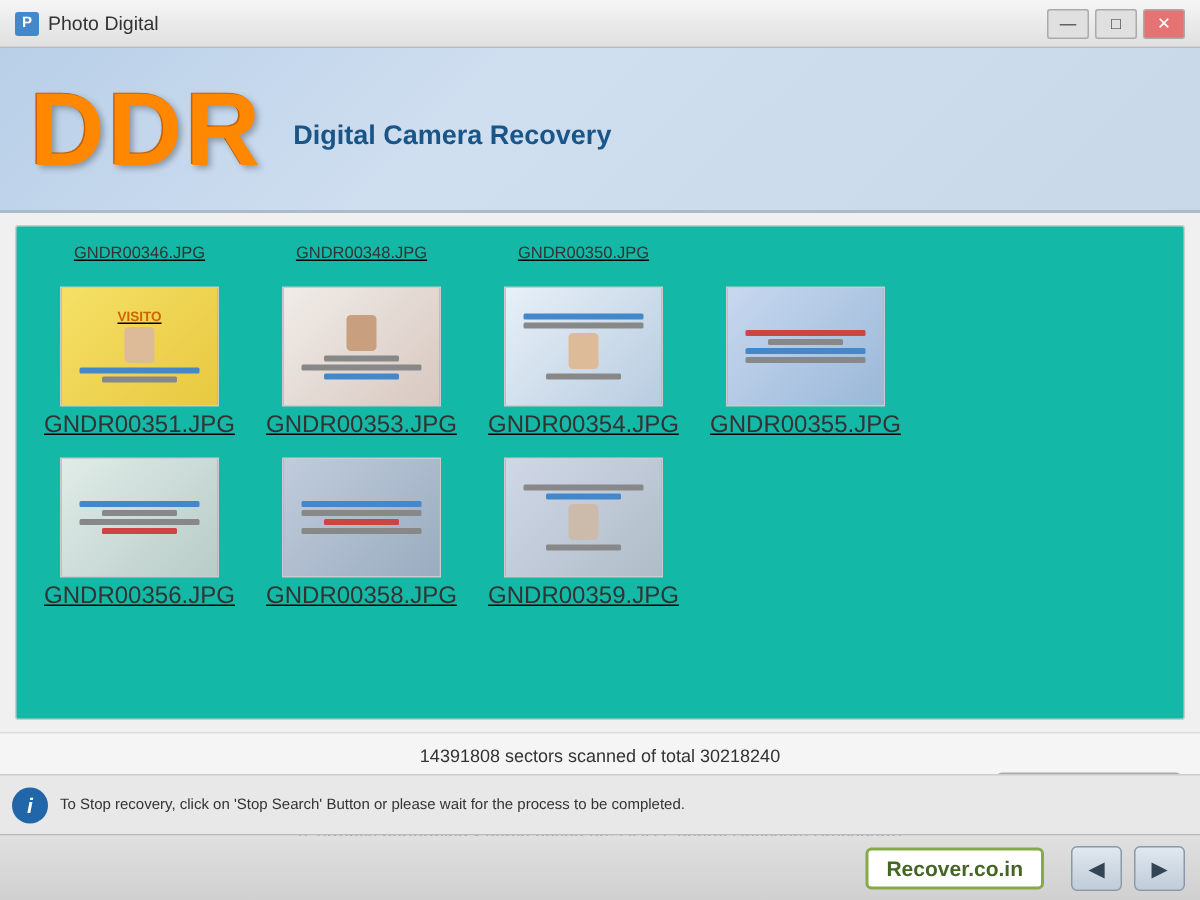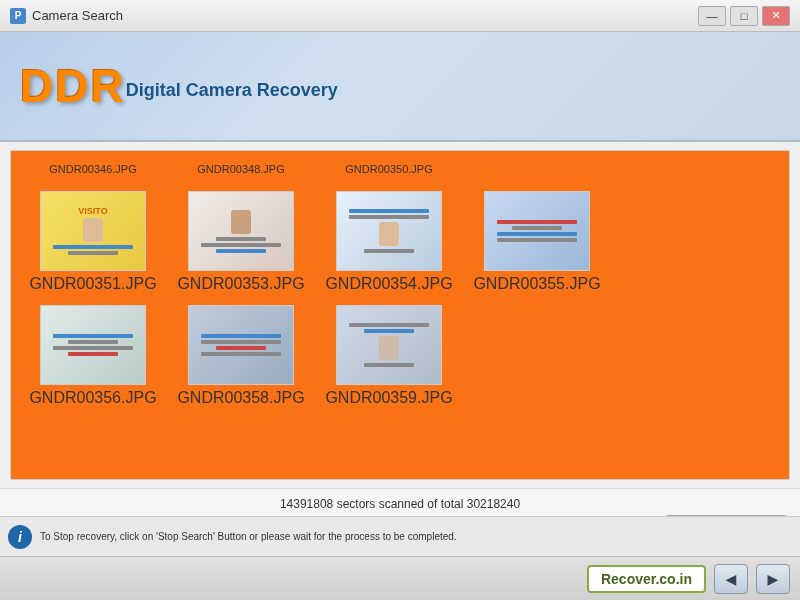--- a/index.html
+++ b/index.html
@@ -53,45 +53,47 @@
     .header-area {
       background: linear-gradient(135deg, #b8cfe8 0%, #d0dff0 40%, #c8d8e8 100%);
       height: 110px;
       display: flex;
       align-items: center;
       padding: 10px 20px;
       position: relative;
       border-bottom: 2px solid #aabbcc;
     }
     .ddr-logo {
-      font-size: 46px;
+      font-size: 69px;
       font-weight: 900;
       color: #ff8800;
       text-shadow: 2px 2px 4px rgba(0,0,0,0.3), -1px -1px 0 #cc6600;
       letter-spacing: 2px;
       line-height: 1;
     }
     .header-text {
+      margin-left: 20px;
     }
     .header-subtitle {
       font-size: 18px;
       color: #1a5588;
       font-weight: 600;
       margin-top: 8px;
     }
 
     
     .main-content {
-      background: #f97316;
+      background: #14b8a6;
       margin: 8px 10px;
       border: 1px solid #ccc;
       border-radius: 2px;
       height: 330px;
       display: flex;
       flex-direction: column;
+      text-decoration: underline;
     }
 
     
     .thumb-grid {
       flex: 1;
       overflow-y: auto;
       padding: 8px;
     }
     .grid-row {
       display: flex;
@@ -238,20 +240,21 @@
       gap: 8px;
     }
     .recover-badge {
       background: white;
       border: 2px solid #88aa44;
       border-radius: 4px;
       padding: 4px 12px;
       font-size: 14px;
       font-weight: bold;
       color: #446622;
+      margin-right: 10px;
     }
     .nav-btn {
       width: 34px; height: 30px;
       background: linear-gradient(to bottom, #e0e8f0, #c0ccd8);
       border: 1px solid #8899aa;
       border-radius: 4px;
       display: flex; align-items: center; justify-content: center;
       cursor: pointer;
       font-size: 14px;
       color: #334455;
@@ -285,21 +288,21 @@
       width: 20px; height: 24px;
       background: #ddbb99; border-radius: 3px;
       margin: 2px;
     }
   </style>
 </head>
 <body>
 
 <div class="title-bar">
   <div class="title-bar-icon">P</div>
-  <span class="title-bar-text">Camera Search</span>
+  <span class="title-bar-text">Photo Digital</span>
   <div class="title-bar-controls">
     <button class="title-btn">—</button>
     <button class="title-btn">□</button>
     <button class="title-btn close">✕</button>
   </div>
 </div>
 
 <div class="header-area">
   <div class="ddr-logo">DDR</div>
   <div class="header-text">

